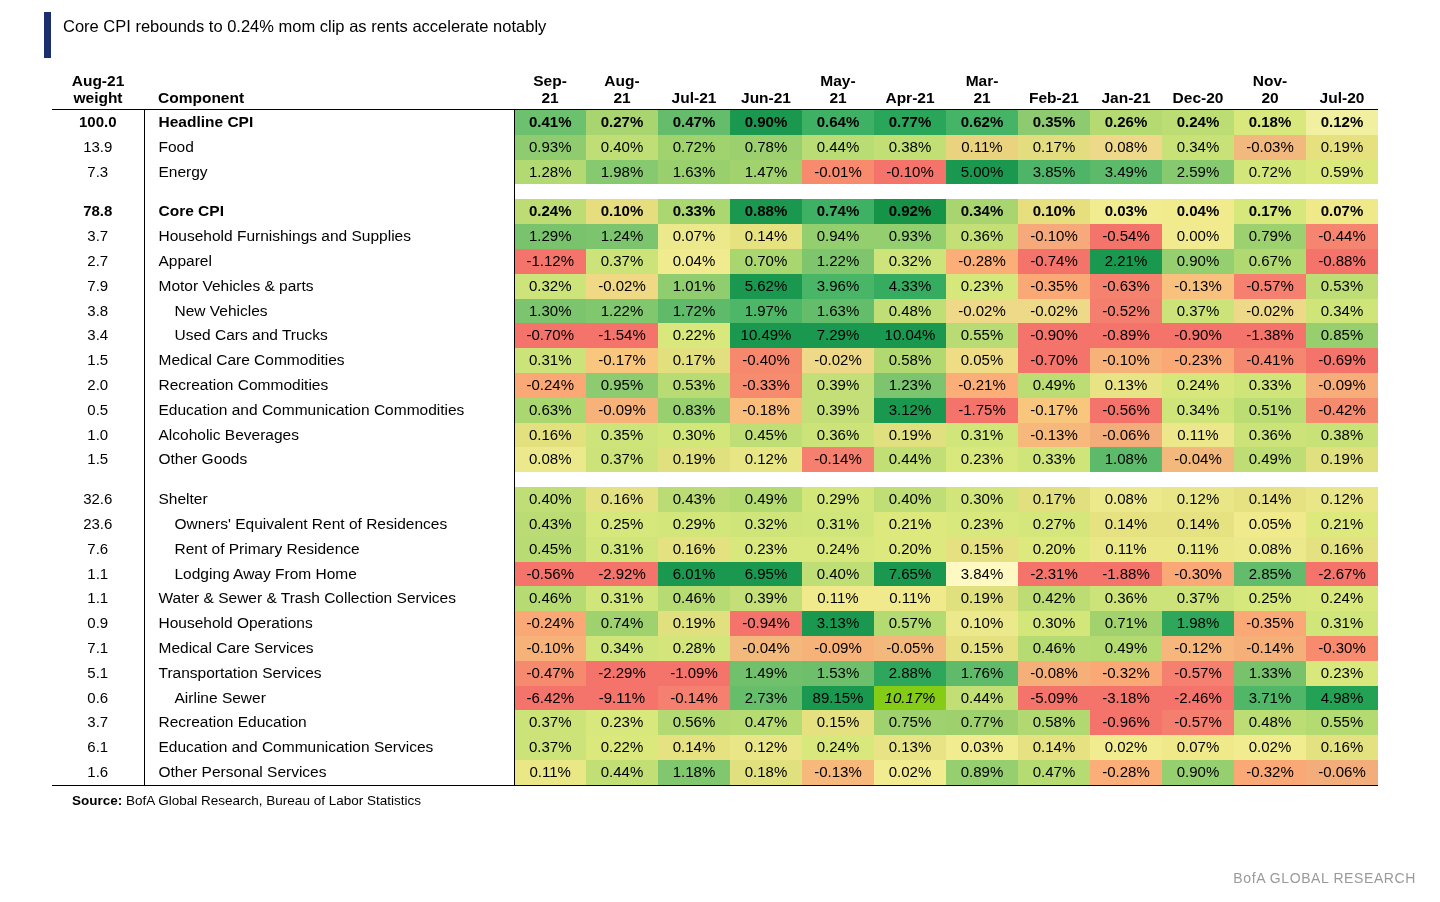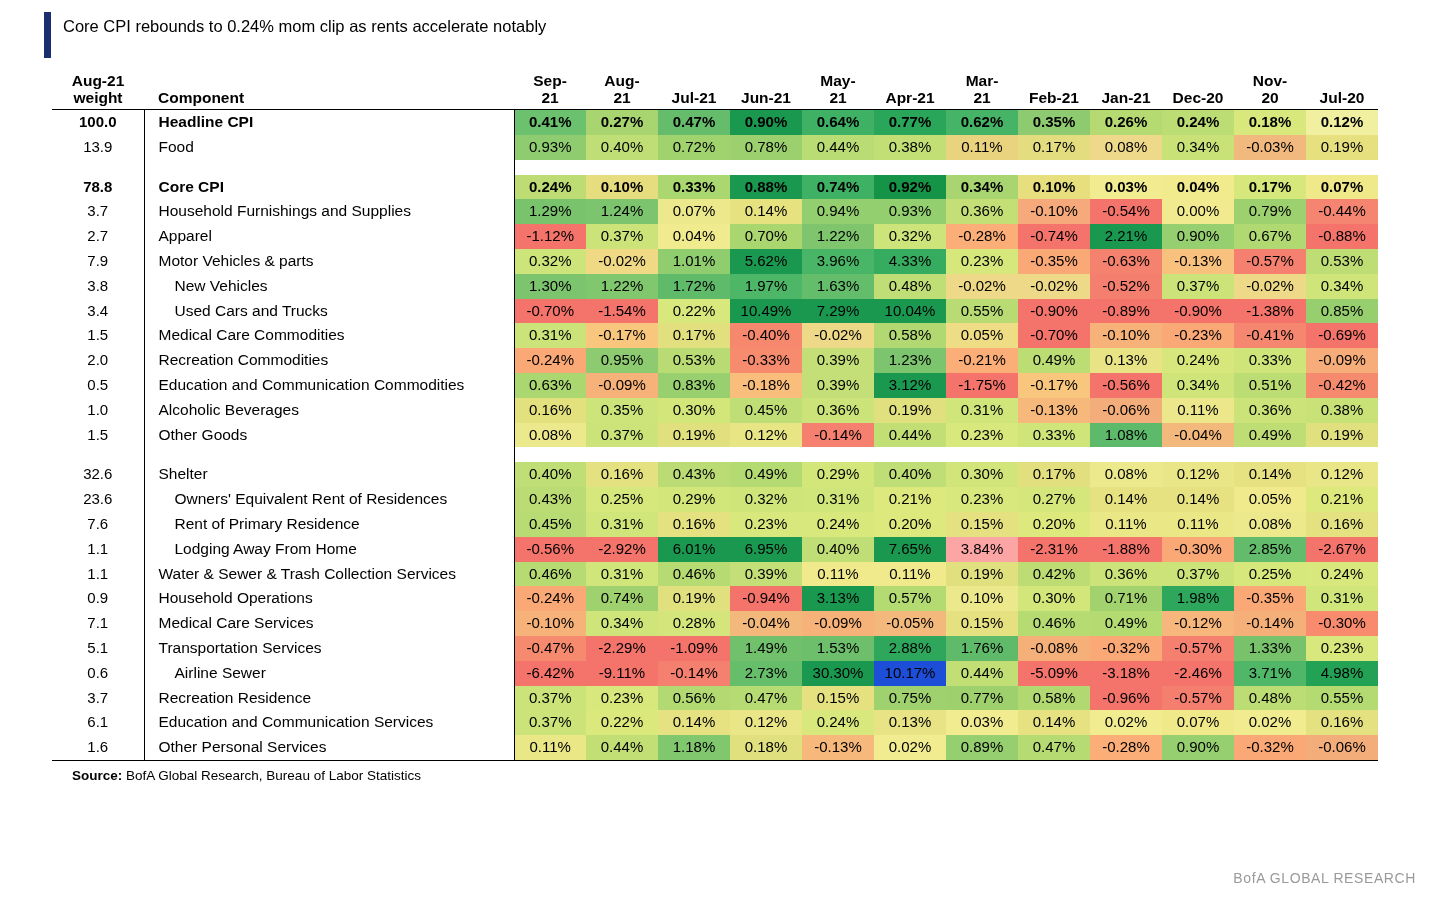--- a/index.html
+++ b/index.html
@@ -163,20 +163,36 @@
           <td class="val" style="background: rgb(156, 208, 110);">0.78%</td>
           <td class="val" style="background: rgb(186, 220, 116);">0.44%</td>
           <td class="val" style="background: rgb(194, 223, 118);">0.38%</td>
           <td class="val" style="background: rgb(234, 211, 127);">0.11%</td>
           <td class="val" style="background: rgb(227, 221, 128);">0.17%</td>
           <td class="val" style="background: rgb(238, 217, 138);">0.08%</td>
           <td class="val" style="background: rgb(200, 226, 120);">0.34%</td>
           <td class="val" style="background: rgb(242, 185, 127);">-0.03%</td>
           <td class="val" style="background: rgb(230, 224, 126);">0.19%</td>
         </tr>
+        <tr class="data-row">
+          <td class="weight">7.3</td>
+          <td class="comp">Energy</td>
+          <td class="val vsep-left" style="background: rgb(179, 218, 114);">1.28%</td>
+          <td class="val" style="background: rgb(134, 201, 110);">1.98%</td>
+          <td class="val" style="background: rgb(154, 207, 110);">1.63%</td>
+          <td class="val" style="background: rgb(162, 210, 110);">1.47%</td>
+          <td class="val" style="background: rgb(248, 138, 110);">-0.01%</td>
+          <td class="val" style="background: rgb(244, 115, 106);">-0.10%</td>
+          <td class="val" style="background: rgb(26, 152, 80);">5.00%</td>
+          <td class="val" style="background: rgb(77, 180, 104);">3.85%</td>
+          <td class="val" style="background: rgb(92, 186, 106);">3.49%</td>
+          <td class="val" style="background: rgb(134, 201, 110);">2.59%</td>
+          <td class="val" style="background: rgb(210, 230, 122);">0.72%</td>
+          <td class="val" style="background: rgb(219, 233, 124);">0.59%</td>
+        </tr>
         <tr class="spacer">
           <td class="weight"></td>
           <td class="comp"></td>
           <td class="val vsep-left"></td>
           <td class="val"></td>
           <td class="val"></td>
           <td class="val"></td>
           <td class="val"></td>
           <td class="val"></td>
           <td class="val"></td>
@@ -428,21 +444,21 @@
         </tr>
         <tr class="data-row">
           <td class="weight">1.1</td>
           <td class="comp indent1">Lodging Away From Home</td>
           <td class="val vsep-left" style="background: rgb(244, 115, 106);">-0.56%</td>
           <td class="val" style="background: rgb(244, 115, 106);">-2.92%</td>
           <td class="val" style="background: rgb(26, 152, 80);">6.01%</td>
           <td class="val" style="background: rgb(26, 152, 80);">6.95%</td>
           <td class="val" style="background: rgb(192, 222, 118);">0.40%</td>
           <td class="val" style="background: rgb(26, 152, 80);">7.65%</td>
-          <td class="val" style="background: #fca5a5;">3.84%</td>
+          <td class="val" style="background: #fef9c3;">3.84%</td>
           <td class="val" style="background: rgb(244, 115, 106);">-2.31%</td>
           <td class="val" style="background: rgb(244, 115, 106);">-1.88%</td>
           <td class="val" style="background: rgb(251, 168, 119);">-0.30%</td>
           <td class="val" style="background: rgb(99, 188, 107);">2.85%</td>
           <td class="val" style="background: rgb(244, 115, 106);">-2.67%</td>
         </tr>
         <tr class="data-row">
           <td class="weight">1.1</td>
           <td class="comp">Water &amp; Sewer &amp; Trash Collection Services</td>
           <td class="val vsep-left" style="background: rgb(183, 219, 115);">0.46%</td>
@@ -506,32 +522,32 @@
           <td class="val" style="background: rgb(120, 194, 108);">1.33%</td>
           <td class="val" style="background: rgb(217, 232, 124);">0.23%</td>
         </tr>
         <tr class="data-row">
           <td class="weight">0.6</td>
           <td class="comp indent1">Airline Sewer</td>
           <td class="val vsep-left" style="background: rgb(244, 115, 106);">-6.42%</td>
           <td class="val" style="background: rgb(244, 115, 106);">-9.11%</td>
           <td class="val" style="background: rgb(245, 128, 111);">-0.14%</td>
           <td class="val" style="background: rgb(102, 190, 107);">2.73%</td>
-          <td class="val" style="background: rgb(26, 152, 80);">30.30%</td>
-          <td class="val" style="background: #1d4ed8;">10.17%</td>
+          <td class="val" style="background: rgb(26, 152, 80);">89.15%</td>
+          <td class="val" style="background: #84cc16; font-style: italic;">10.17%</td>
           <td class="val" style="background: rgb(194, 223, 118);">0.44%</td>
           <td class="val" style="background: rgb(244, 115, 106);">-5.09%</td>
           <td class="val" style="background: rgb(244, 115, 106);">-3.18%</td>
           <td class="val" style="background: rgb(244, 115, 106);">-2.46%</td>
           <td class="val" style="background: rgb(80, 183, 104);">3.71%</td>
           <td class="val" style="background: rgb(35, 162, 86);">4.98%</td>
         </tr>
         <tr class="data-row">
           <td class="weight">3.7</td>
-          <td class="comp">Recreation Residence</td>
+          <td class="comp">Recreation Education</td>
           <td class="val vsep-left" style="background: rgb(203, 227, 120);">0.37%</td>
           <td class="val" style="background: rgb(217, 232, 124);">0.23%</td>
           <td class="val" style="background: rgb(179, 218, 114);">0.56%</td>
           <td class="val" style="background: rgb(182, 219, 115);">0.47%</td>
           <td class="val" style="background: rgb(229, 225, 129);">0.15%</td>
           <td class="val" style="background: rgb(159, 209, 110);">0.75%</td>
           <td class="val" style="background: rgb(158, 208, 110);">0.77%</td>
           <td class="val" style="background: rgb(178, 217, 113);">0.58%</td>
           <td class="val" style="background: rgb(244, 115, 106);">-0.96%</td>
           <td class="val" style="background: rgb(245, 127, 110);">-0.57%</td>

